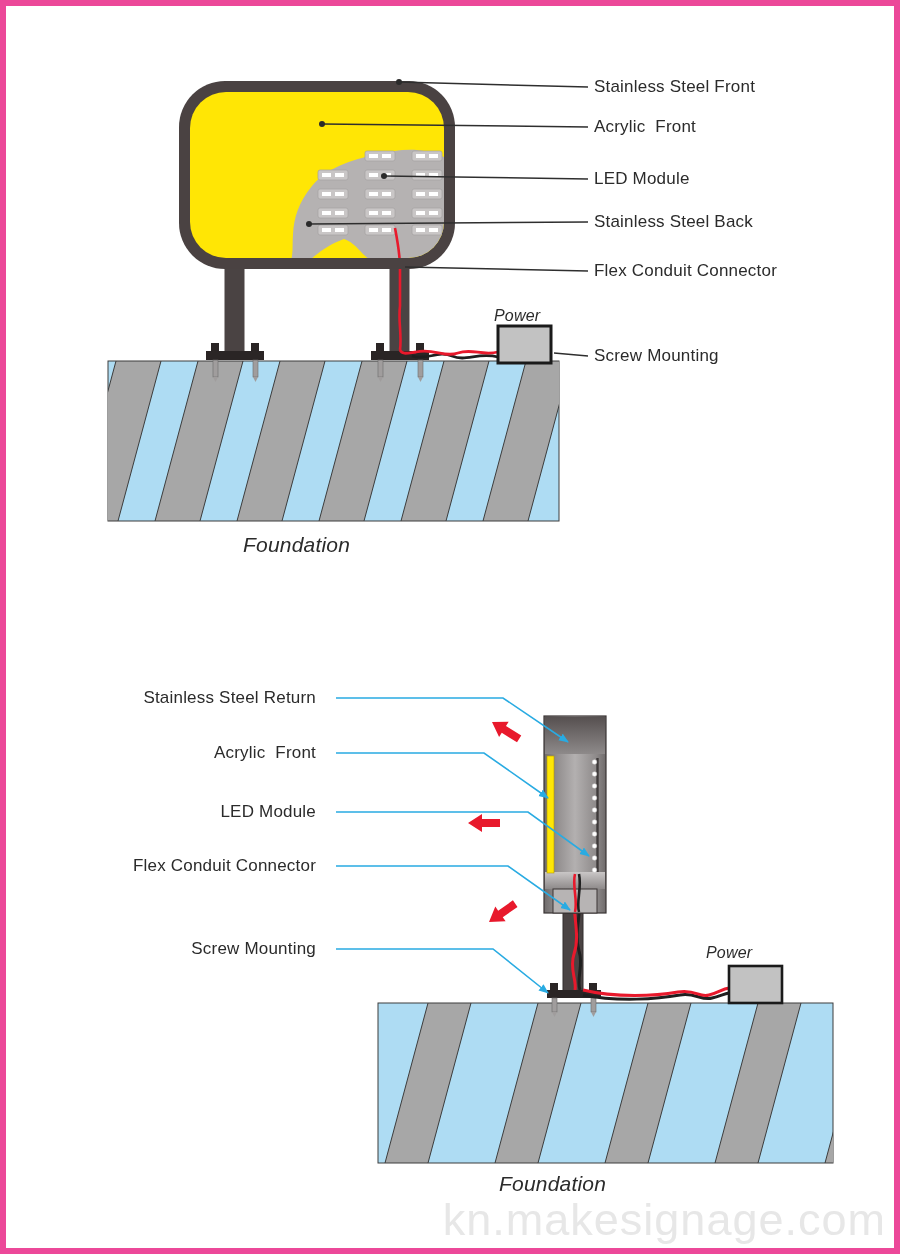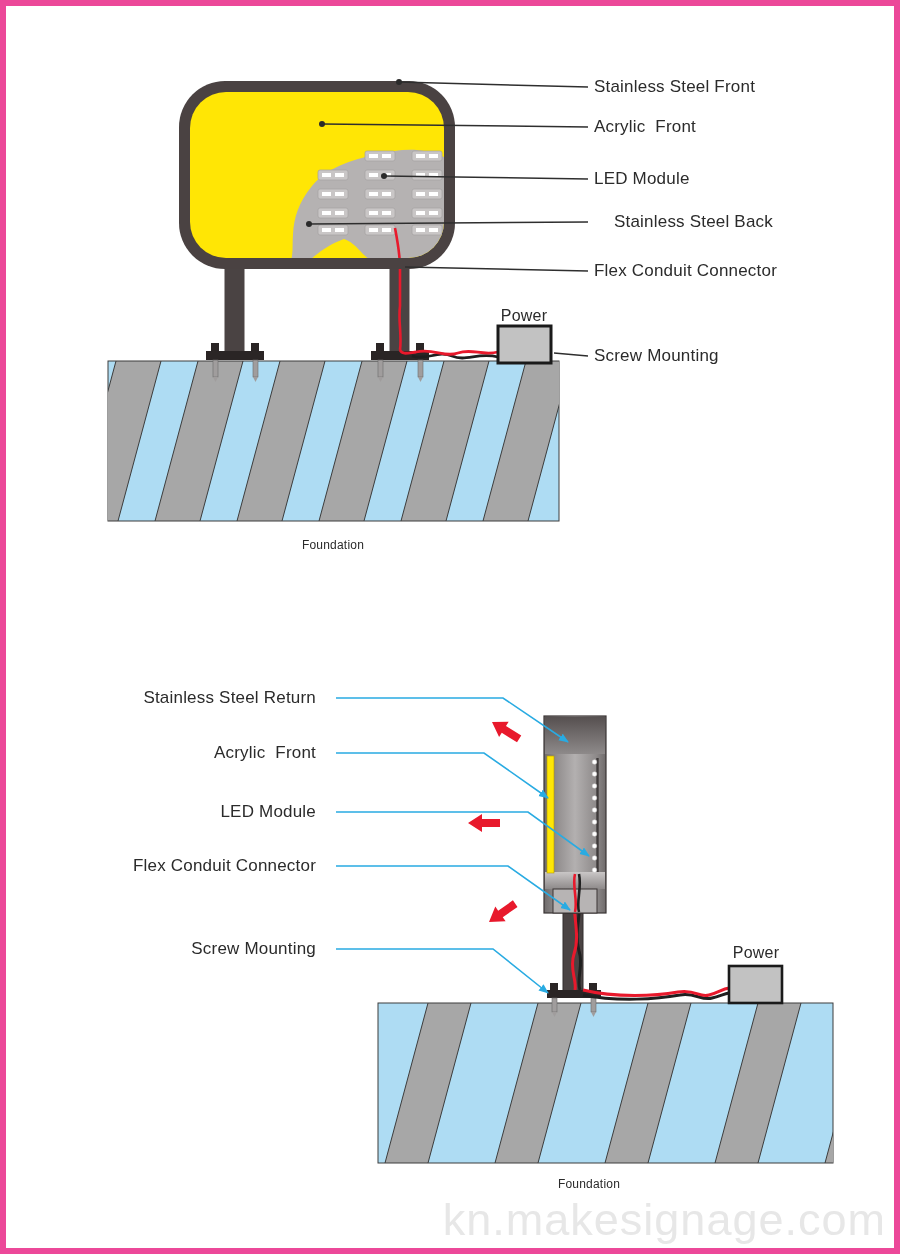--- a/index.html
+++ b/index.html
@@ -7,22 +7,22 @@
     position:relative;width:900px;height:1254px;background:#fff;
     border:6px solid #ec4899;box-sizing:border-box;overflow:hidden;
     font-family:"Liberation Sans", sans-serif;
   }
   #art{position:absolute;left:0;top:0;}
   .lbl{
     position:absolute;font-size:17px;line-height:22px;color:var(--label-text,#2b2b2b);
     white-space:pre;letter-spacing:.2px;
   }
   .lbl.right{text-align:right;}
-  .lbl.center{text-align:center;}
-  .caption{font-size:12px;}
+  .lbl.center{text-align:left;font-style:italic;}
+  .caption{font-size:21px;}
   .watermark{
     position:absolute;right:8px;top:1190px;font-size:45px;line-height:48px;
     color:var(--watermark-gray,#e7e7e7);letter-spacing:1px;white-space:pre;margin-left:31px;
   }
 </style>
 </head>
 <body>
 
 <div id="canvas">
 
@@ -280,21 +280,21 @@
         <path transform="translate(486,716) rotate(32)" d="M0,0 L14,-9 L14,-4 L32,-4 L32,4 L14,4 L14,9 Z"></path>
         <path transform="translate(462,817)" d="M0,0 L14,-9 L14,-4 L32,-4 L32,4 L14,4 L14,9 Z"></path>
         <path transform="translate(483,916) rotate(-35)" d="M0,0 L14,-9 L14,-4 L32,-4 L32,4 L14,4 L14,9 Z"></path>
       </g>
     </g>
   </svg>
 
   <div class="lbl" style="left:588px;top:70px">Stainless Steel Front</div>
   <div class="lbl" style="left:588px;top:110px">Acrylic  Front</div>
   <div class="lbl" style="left:588px;top:162px">LED Module</div>
-  <div class="lbl" style="left:608px;top:205px">Stainless Steel Back</div>
+  <div class="lbl" style="left:588px;top:205px">Stainless Steel Back</div>
   <div class="lbl" style="left:588px;top:254px">Flex Conduit Connector</div>
   <div class="lbl" style="left:588px;top:339px">Screw Mounting</div>
   <div class="lbl center" style="left:488px;top:299px;width:60px;font-size:16px">Power</div>
   <div class="lbl center caption" style="left:237px;top:528px;width:180px">Foundation</div>
 
   <div class="lbl right" style="right:578px;top:681px">Stainless Steel Return</div>
   <div class="lbl right" style="right:578px;top:736px">Acrylic  Front</div>
   <div class="lbl right" style="right:578px;top:795px">LED Module</div>
   <div class="lbl right" style="right:578px;top:849px">Flex Conduit Connector</div>
   <div class="lbl right" style="right:578px;top:932px">Screw Mounting</div>

